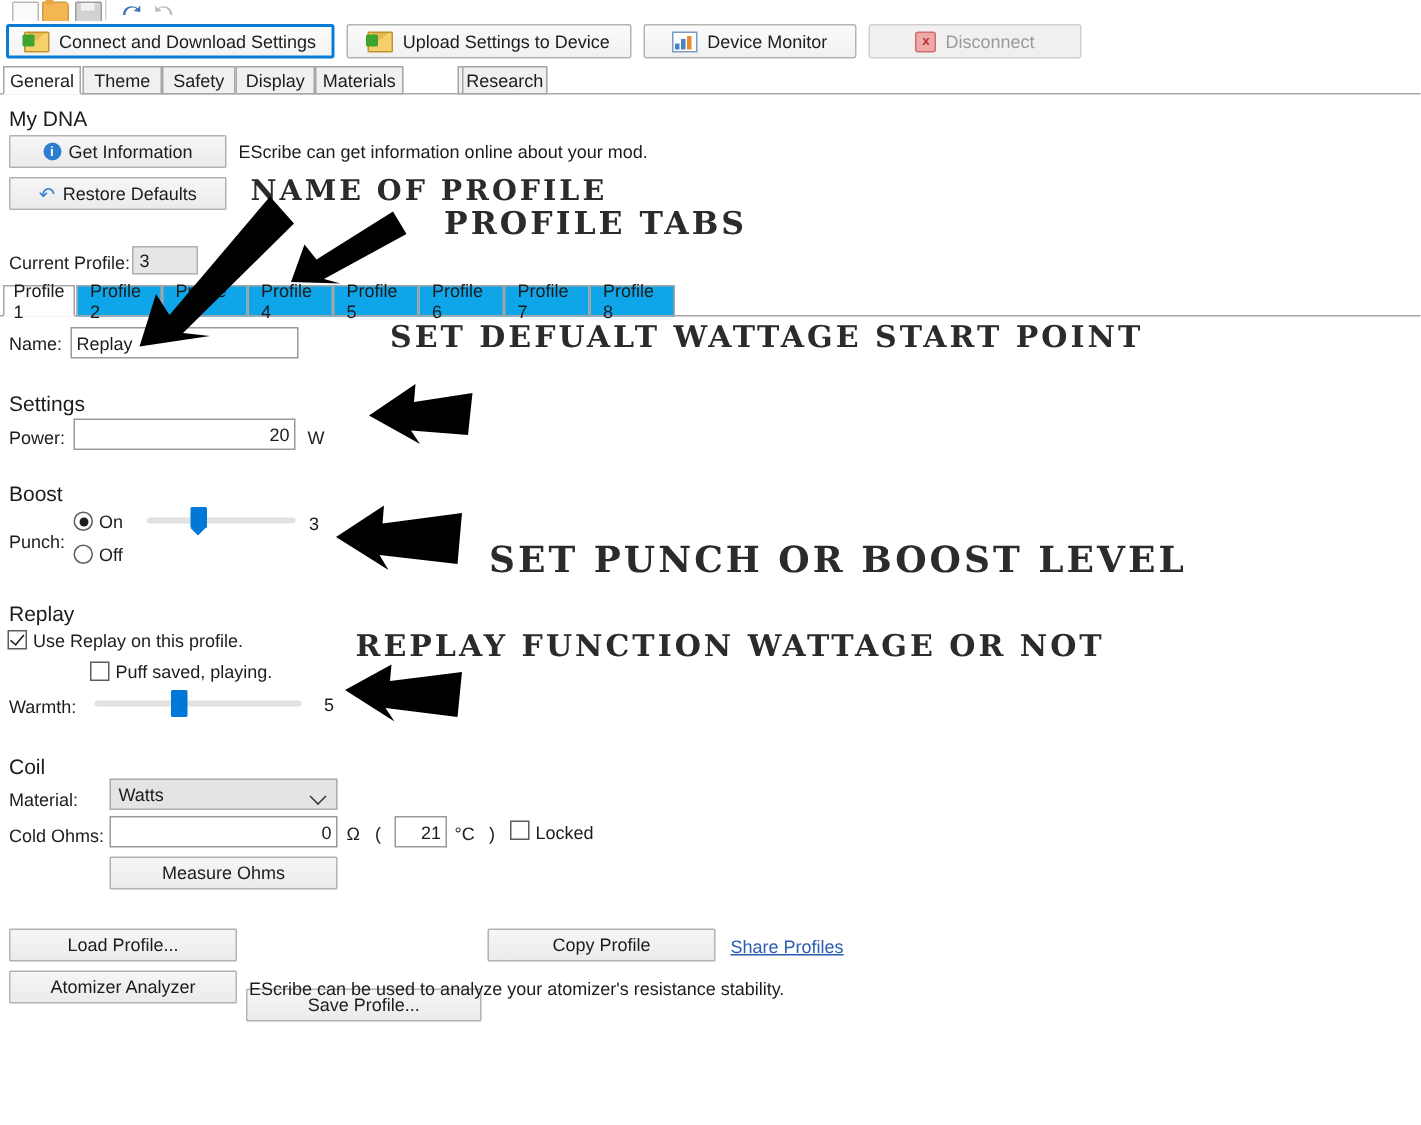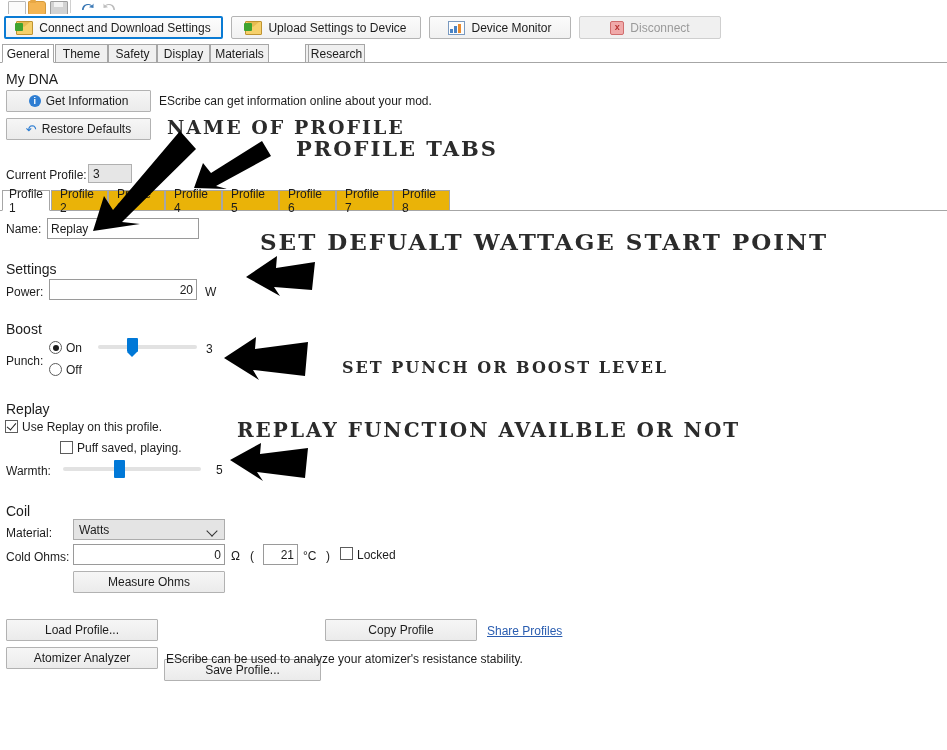--- a/index.html
+++ b/index.html
@@ -96,21 +96,21 @@
     font-size:12px;color:#1c1c1c;display:flex;align-items:center;padding-left:5px;
   }
   .combo .chev{position:absolute;right:8px;top:7px;width:7px;height:7px;
     border-left:1.4px solid #333;border-bottom:1.4px solid #333;transform:rotate(-45deg);}
 
   
   #ptabs{position:absolute;left:0;top:190px;width:947px;height:21px;}
   #ptabs .tline{position:absolute;left:0;bottom:0;width:947px;height:1px;background:#a6a6a6;}
   .ptab{
     position:absolute;top:0;height:21px;box-sizing:border-box;
-    background:#eab308;border:1px solid #a6a6a6;
+    background:#0ea5e9;border:1px solid #a6a6a6;
     display:flex;align-items:center;justify-content:center;padding:0 8px;
     font-size:12px;color:#1c1c1c;
   }
   .ptab.sel{background:#ffffff;border-bottom:1px solid #ffffff;z-index:3;font-weight:normal;}
 
   
   .radio{position:absolute;width:13px;height:13px;border:1px solid #5c5c5c;border-radius:50%;background:#fff;box-sizing:border-box;}
   .radio.on:after{content:"";position:absolute;left:2.5px;top:2.5px;width:6px;height:6px;background:#1c1c1c;border-radius:50%;}
   .check{position:absolute;width:13px;height:13px;border:1px solid #5c5c5c;background:#fff;box-sizing:border-box;}
   .check.on:after{content:"";position:absolute;left:3px;top:0px;width:4px;height:8px;
@@ -330,23 +330,23 @@
 </div>
 <div class="link" style="left:487px;top:624px;">Share Profiles</div>
 <div class="winbtn" style="left:6px;top:647px;width:152px;">
   <span>Atomizer Analyzer</span>
 </div>
 <div class="helptxt" style="left:166px;top:652px;">EScribe can be used to analyze your atomizer's resistance stability.</div>
 
 <div id="overlay">
   <div class="anno" style="left:167px;top:116px;font-size:19px;">NAME OF PROFILE</div>
   <div class="anno" style="left:296px;top:136px;font-size:21px;">PROFILE TABS</div>
-  <div class="anno" style="left:260px;top:228px;font-size:23px;">SET DEFUALT WATTAGE START POINT</div>
-  <div class="anno" style="left:342px;top:358px;font-size:16px;">SET PUNCH OR BOOST LEVEL</div>
-  <div class="anno" style="left:237px;top:418px;font-size:20px;">REPLAY FUNCTION AVAILBLE OR NOT</div>
+  <div class="anno" style="left:260px;top:212px;font-size:20px;">SET DEFUALT WATTAGE START POINT</div>
+  <div class="anno" style="left:326px;top:358px;font-size:24px;">SET PUNCH OR BOOST LEVEL</div>
+  <div class="anno" style="left:237px;top:418px;font-size:20px;">REPLAY FUNCTION WATTAGE OR NOT</div>
 
   <svg width="947" height="750" style="position:absolute;left:0;top:0;">
 
     <g>
       <polygon points="93,231 104,196 113,210 180,131 196,149 122,222 140,224" fill="#000000"></polygon>
     </g>
 
     <g>
       <polygon points="194,188 203,163 211,173 262,141 271,156 216,186 227,189" fill="#000000"></polygon>
     </g>

